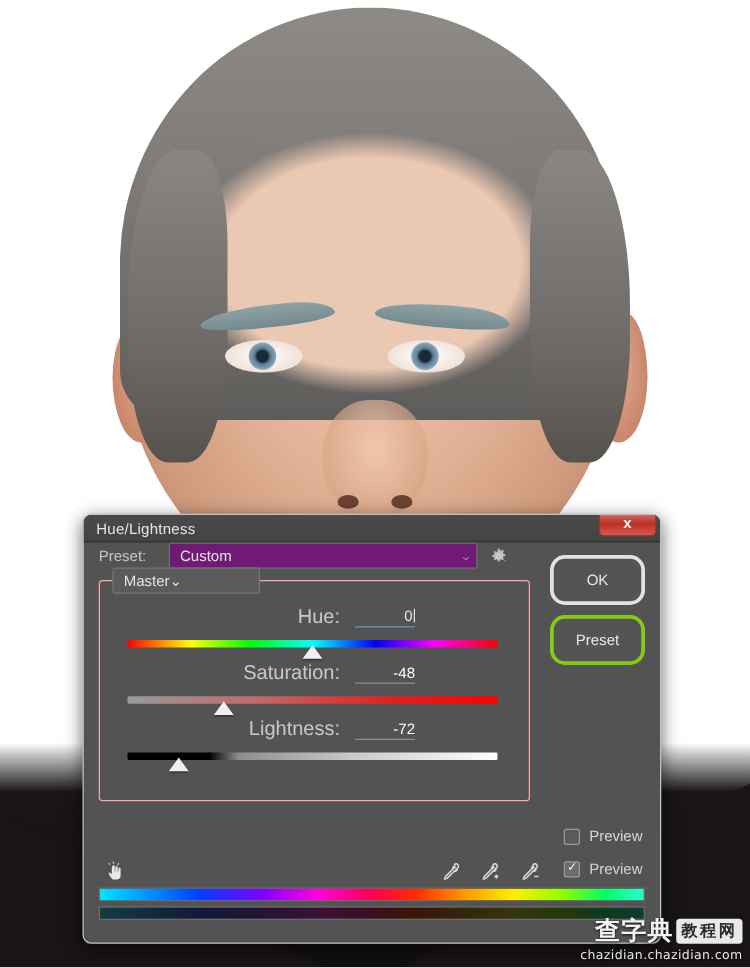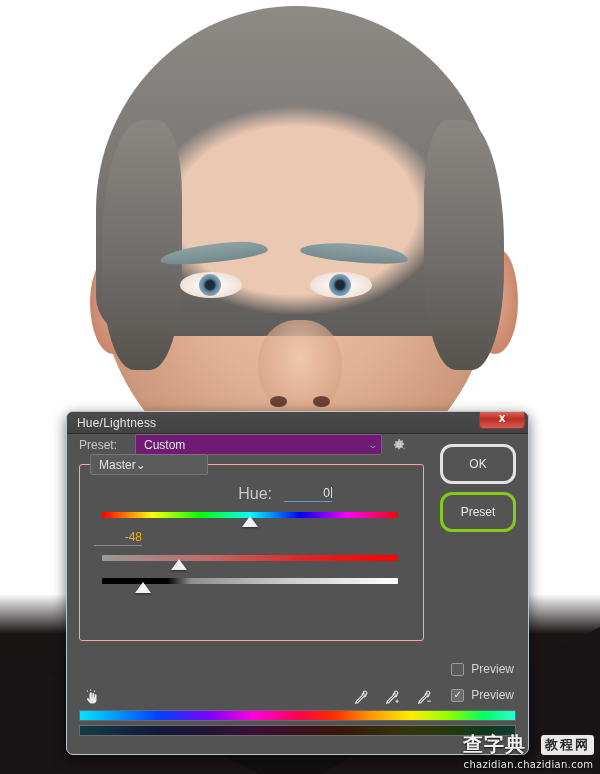--- a/index.html
+++ b/index.html
@@ -273,21 +273,21 @@
     width: 190px;
     text-align: right;
     padding-right: 12px;
     color: #c9c9c9;
     font-size: 16px;
   }
   .field-val {
     width: 48px;
     text-align: right;
     font-size: 12px;
-    color: #eab308;
+    color: #ffffff;
     border-bottom: 1px solid #8d8d8d;
     padding-bottom: 1px;
     cursor: text;
   }
   .field-val.active {
     color: #dfe7ee;
     border-bottom-color: #5b9ad6;
   }
   .caret-bar {
     display: inline-block;
@@ -418,21 +418,21 @@
     position: absolute;
     right: 6px;
     bottom: 4px;
     text-align: center;
     font-family: "DejaVu Sans", sans-serif;
     user-select: none;
   }
   .wm-top {
     display: flex;
     align-items: center;
-    gap: 15px;
+    gap: 2px;
     justify-content: flex-end;
   }
   .wm-cn {
     font-size: 20px;
     font-weight: bold;
     color: #f2f2f2;
     letter-spacing: 1px;
     text-shadow: 0 1px 2px rgba(0,0,0,.8);
   }
   .wm-badge {
@@ -523,27 +523,32 @@
       <div class="field-row">
         <span class="field-label">Hue:</span>
         <span class="field-val active"><span>0</span><span class="caret-bar"></span></span>
       </div>
       <div class="slider-wrap">
         <div class="track track-hue"></div>
         <div class="thumb" id="thumb-hue" style="left: 50%;"></div>
       </div>
 
       <div class="field-row">
+        <span class="field-label">Saturation:</span>
         <span class="field-val">-48</span>
       </div>
       <div class="slider-wrap">
         <div class="track track-sat"></div>
         <div class="thumb" id="thumb-sat" style="left: 26%;"></div>
       </div>
 
+      <div class="field-row">
+        <span class="field-label">Lightness:</span>
+        <span class="field-val">-72</span>
+      </div>
       <div class="slider-wrap">
         <div class="track track-light"></div>
         <div class="thumb" id="thumb-light" style="left: 14%;"></div>
       </div>
     </div>
 
     <div class="check-col">
       <div class="check-row">
         <span class="box"></span>
         <span>Preview</span>

